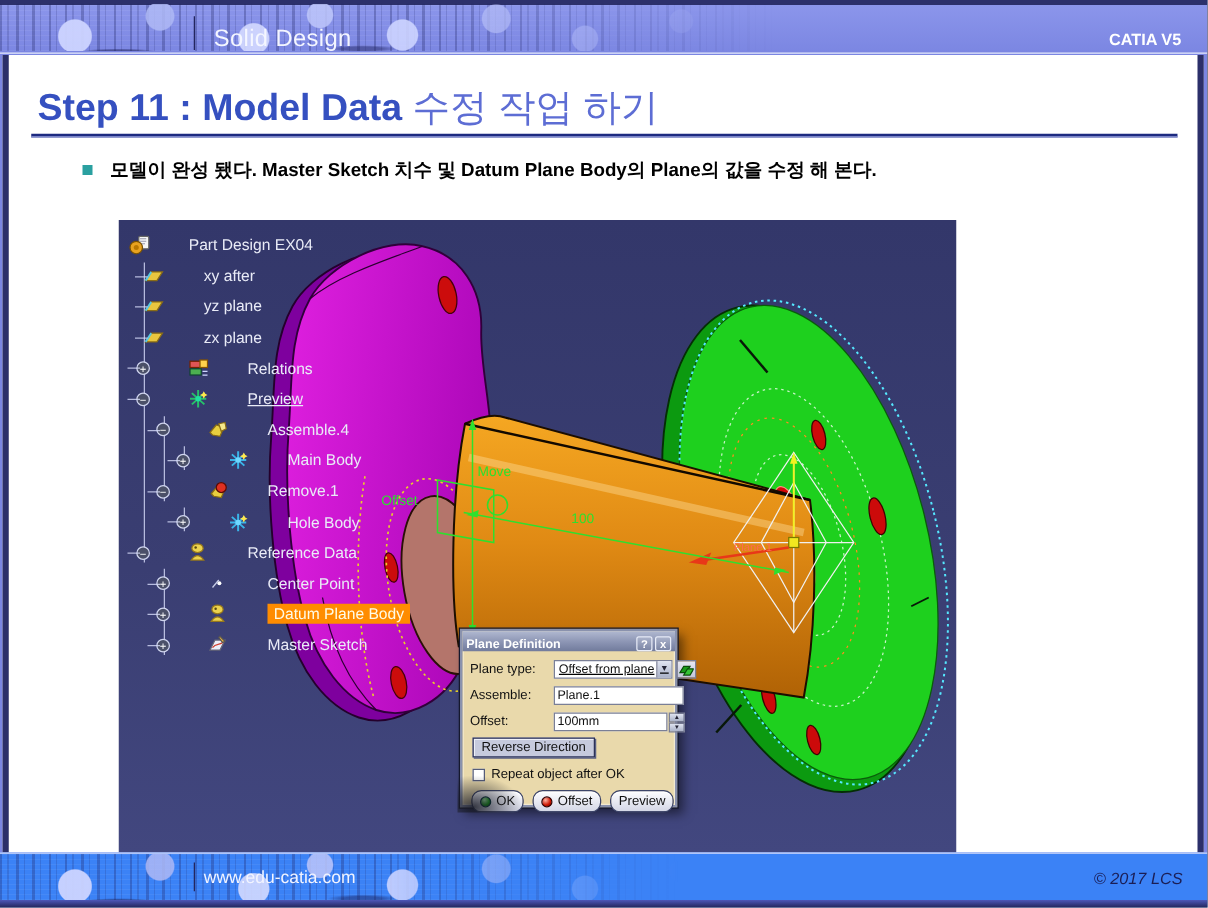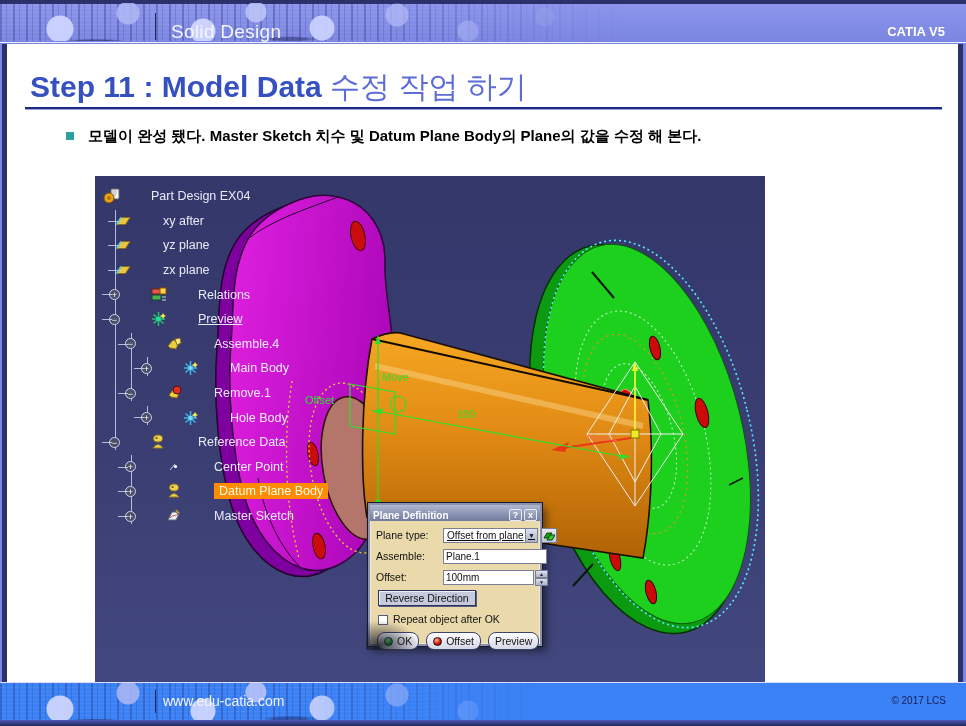--- a/index.html
+++ b/index.html
@@ -108,21 +108,21 @@
   .ball.red{background:radial-gradient(circle at 35% 30%,#ffb4a4,#cc1400 60%,#5c0800);border:1px solid #300;}
 
   
   .footer{position:absolute;left:0;right:0;bottom:0;height:44px;background:#3b82f6;}
   .footer::before{content:'';position:absolute;top:0;left:0;right:0;height:1px;background:#d8dcfa;}
   .footer::after{content:'';position:absolute;bottom:0;left:0;right:0;height:6px;
                  background:linear-gradient(180deg,#4d57b8,#23265c);}
   .fpattern{top:1px;bottom:6px;width:560px;}
   .fsep{position:absolute;left:155px;top:8px;width:1px;height:23px;background:#23265e;}
   .site{position:absolute;left:163px;top:11px;font-size:14px;color:#f2f4ff;}
-  .copy{position:absolute;right:20px;top:13px;font-size:10px;color:#1b1e55;}
+  .copy{position:absolute;right:20px;top:13px;font-size:13px;color:#1b1e55;font-style:italic;}
 </style>
 </head>
 <body>
 
 <div class="slide">
 
   <div class="header">
     <div class="pattern"></div>
     <div class="hsep"></div>
     <span class="course">Solid Design</span>

